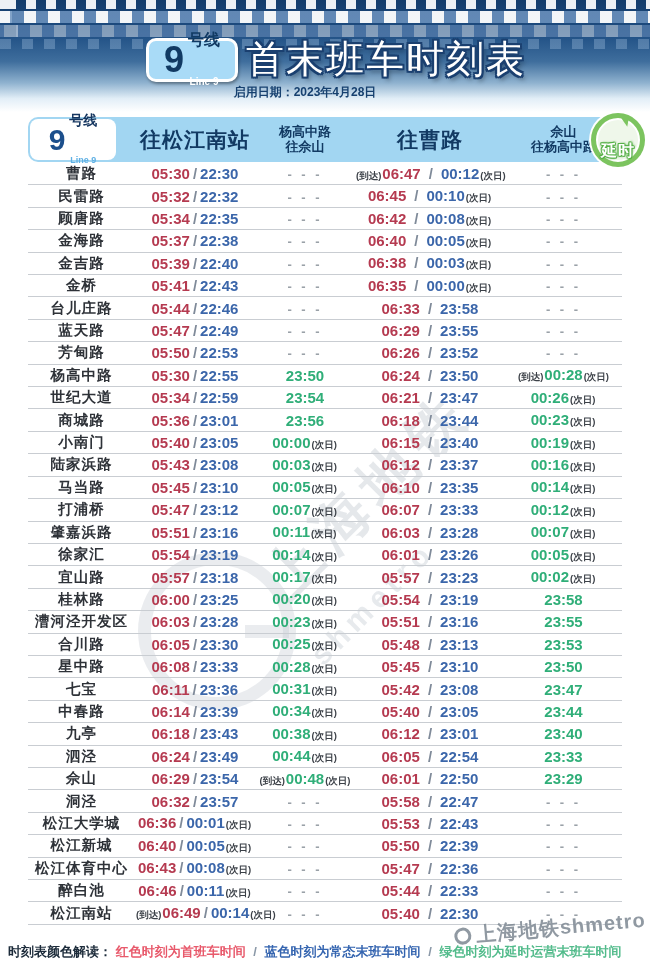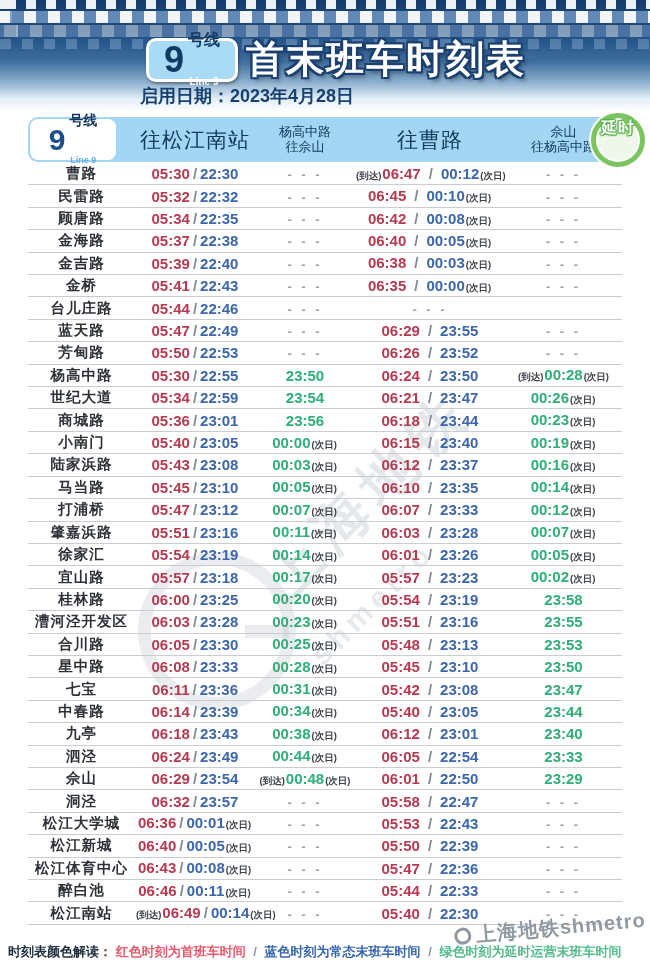--- a/index.html
+++ b/index.html
@@ -18,25 +18,25 @@
   .c3  { top:25px; height:12px; background-image:repeating-linear-gradient(90deg,rgba(255,255,255,.45) 0 12px,transparent 12px 24px); background-position:6px 0; }
   .c4  { top:39px; height:10px; background-image:repeating-linear-gradient(90deg,rgba(165,195,225,.35) 0 11px,transparent 11px 22px); }
 
   .title-row { position:absolute; left:146px; top:34px; display:flex; align-items:center; gap:8px; }
   .line-badge { width:92px; height:44px; background:#a9dbf7; border:3px solid #fff; border-radius:10px;
     display:flex; align-items:center; justify-content:center; gap:4px; box-shadow:1px 2px 3px rgba(0,0,0,.35); }
   .lb-num { font-size:36px; font-weight:bold; color:#113a63; line-height:1; }
   .lb-col { display:flex; flex-direction:column; align-items:center; line-height:1.05;gap:28px; }
   .lb-cn  { font-size:16px; font-weight:bold; color:#113a63; }
   .lb-en  { font-size:10px; font-weight:bold; color:#fff; }
-  .main-title { font-size:38px; font-weight:bold; color:#fff; letter-spacing:2px; white-space:nowrap;
+  .main-title { font-size:38px; font-weight:normal; color:#fff; letter-spacing:2px; white-space:nowrap;
     text-shadow:2px 0 0 #1b4070,-2px 0 0 #1b4070,0 2px 0 #1b4070,0 -2px 0 #1b4070,
                 2px 2px 0 #1b4070,-2px -2px 0 #1b4070,2px -2px 0 #1b4070,-2px 2px 0 #1b4070,3px 4px 4px rgba(0,0,0,.35); }
-  .subtitle { position:absolute; top:84px; left:140px; width:330px; 
-    font-size:18px; font-weight:bold; color:#16406f; }
+  .subtitle { position:absolute; top:84px; left:140px; width:330px; text-align:center;
+    font-size:12px; font-weight:bold; color:#16406f; }
 
   
   .wm-circle { position:absolute; left:138px; top:552px; width:158px; height:158px;
     border:13px solid rgba(185,193,201,.30); border-radius:50%; z-index:0; }
   .wm-circle::after { content:""; position:absolute; right:-6px; top:60px; width:44px; height:13px; background:rgba(185,193,201,.30); }
   .wm-cn { position:absolute; left:248px; top:562px; font-size:56px; font-weight:bold; color:rgba(168,178,190,.30);
     letter-spacing:10px; white-space:nowrap; transform:rotate(-45deg); transform-origin:0 0;
     text-shadow:2px 2px 1px rgba(255,255,255,.75); z-index:0; }
   .wm-en { position:absolute; left:304px; top:648px; font-size:30px; font-weight:bold; color:rgba(168,178,190,.28);
     letter-spacing:6px; white-space:nowrap; transform:rotate(-45deg); transform-origin:0 0; z-index:0; }
@@ -46,27 +46,27 @@
   .wm-logo { width:17px; height:17px; border:3px solid rgba(125,135,146,.85); border-radius:50%; }
 
   
   .thead { position:absolute; left:28px; top:117px; width:594px; height:45px; background:#a2d6f2;
     border-radius:10px; display:grid; grid-template-columns:107px 120px 100px 150px 117px; align-items:center; z-index:1; }
   .thead-badge { position:relative; margin-left:2px; width:86px; height:41px; background:#fff; border-radius:8px;
     display:flex; align-items:center; justify-content:center; gap:4px; }
   .tb-num { font-size:30px; font-weight:bold; color:#1c4f8c; line-height:1; }
   .tb-cn  { font-size:14px; font-weight:bold; color:#14355f; }
   .tb-en  { font-size:9px; font-weight:bold; color:#5fb0e4; }
-  .th { text-align:center; color:#123a63; font-weight:normal; }
+  .th { text-align:center; color:#123a63; font-weight:bold; }
   .th-big { font-size:21px; letter-spacing:1px; }
   .th-small { font-size:13px; line-height:1.15; }
 
   .delay-badge { position:absolute; left:563px; top:-4px; width:54px; height:54px; border-radius:50%;
     background:#eff7ea; border:5px solid #7cc45f; box-shadow:0 0 0 2px #fff, inset 0 0 0 2px #fff;
-    display:flex; align-items:flex-start; justify-content:center; z-index:2; }
+    display:flex; align-items:flex-end; justify-content:center; z-index:2; }
   .delay-badge::before { content:""; position:absolute; top:-8px; right:4px; width:0; height:0;
     border:7px solid transparent; border-bottom-color:#7cc45f; transform:rotate(55deg); }
   .delay-text { font-size:16px; font-weight:bold; color:#fff; letter-spacing:1px;
     text-shadow:1px 0 0 #58b14a,-1px 0 0 #58b14a,0 1px 0 #58b14a,0 -1px 0 #58b14a,1px 1px 0 #58b14a,-1px -1px 0 #58b14a,1px -1px 2px #58b14a,-1px 1px 2px #58b14a; }
 
   
   .tbody { position:absolute; left:28px; top:163px; width:594px; height:762px; display:flex; flex-direction:column; z-index:1; }
   .tr { flex:1; display:grid; grid-template-columns:107px 120px 100px 150px 117px; align-items:center; border-bottom:1px solid #c9cdd2; }
   .td { text-align:center; white-space:nowrap; font-size:15px; font-weight:bold; }
   .st { font-size:14.5px; font-weight:bold; color:#2e3238; letter-spacing:1px; }
@@ -178,20 +178,21 @@
         <div class="td st">金桥</div>
         <div class="td ca"><span class="t-red">05:41</span><span class="sl">/</span><span class="t-blue">22:43</span></div>
         <div class="td cb"><span class="dash">- - -</span></div>
         <div class="td cc"><span class="t-red">06:35</span><span class="sl">/</span><span class="t-blue">00:00</span><span class="ann">(次日)</span></div>
         <div class="td cd"><span class="dash">- - -</span></div>
       </div>
       <div class="tr">
         <div class="td st">台儿庄路</div>
         <div class="td ca"><span class="t-red">05:44</span><span class="sl">/</span><span class="t-blue">22:46</span></div>
         <div class="td cb"><span class="dash">- - -</span></div>
+        <div class="td cc"><span class="t-red">06:33</span><span class="sl">/</span><span class="t-blue">23:58</span></div>
         <div class="td cd"><span class="dash">- - -</span></div>
       </div>
       <div class="tr">
         <div class="td st">蓝天路</div>
         <div class="td ca"><span class="t-red">05:47</span><span class="sl">/</span><span class="t-blue">22:49</span></div>
         <div class="td cb"><span class="dash">- - -</span></div>
         <div class="td cc"><span class="t-red">06:29</span><span class="sl">/</span><span class="t-blue">23:55</span></div>
         <div class="td cd"><span class="dash">- - -</span></div>
       </div>
       <div class="tr">

